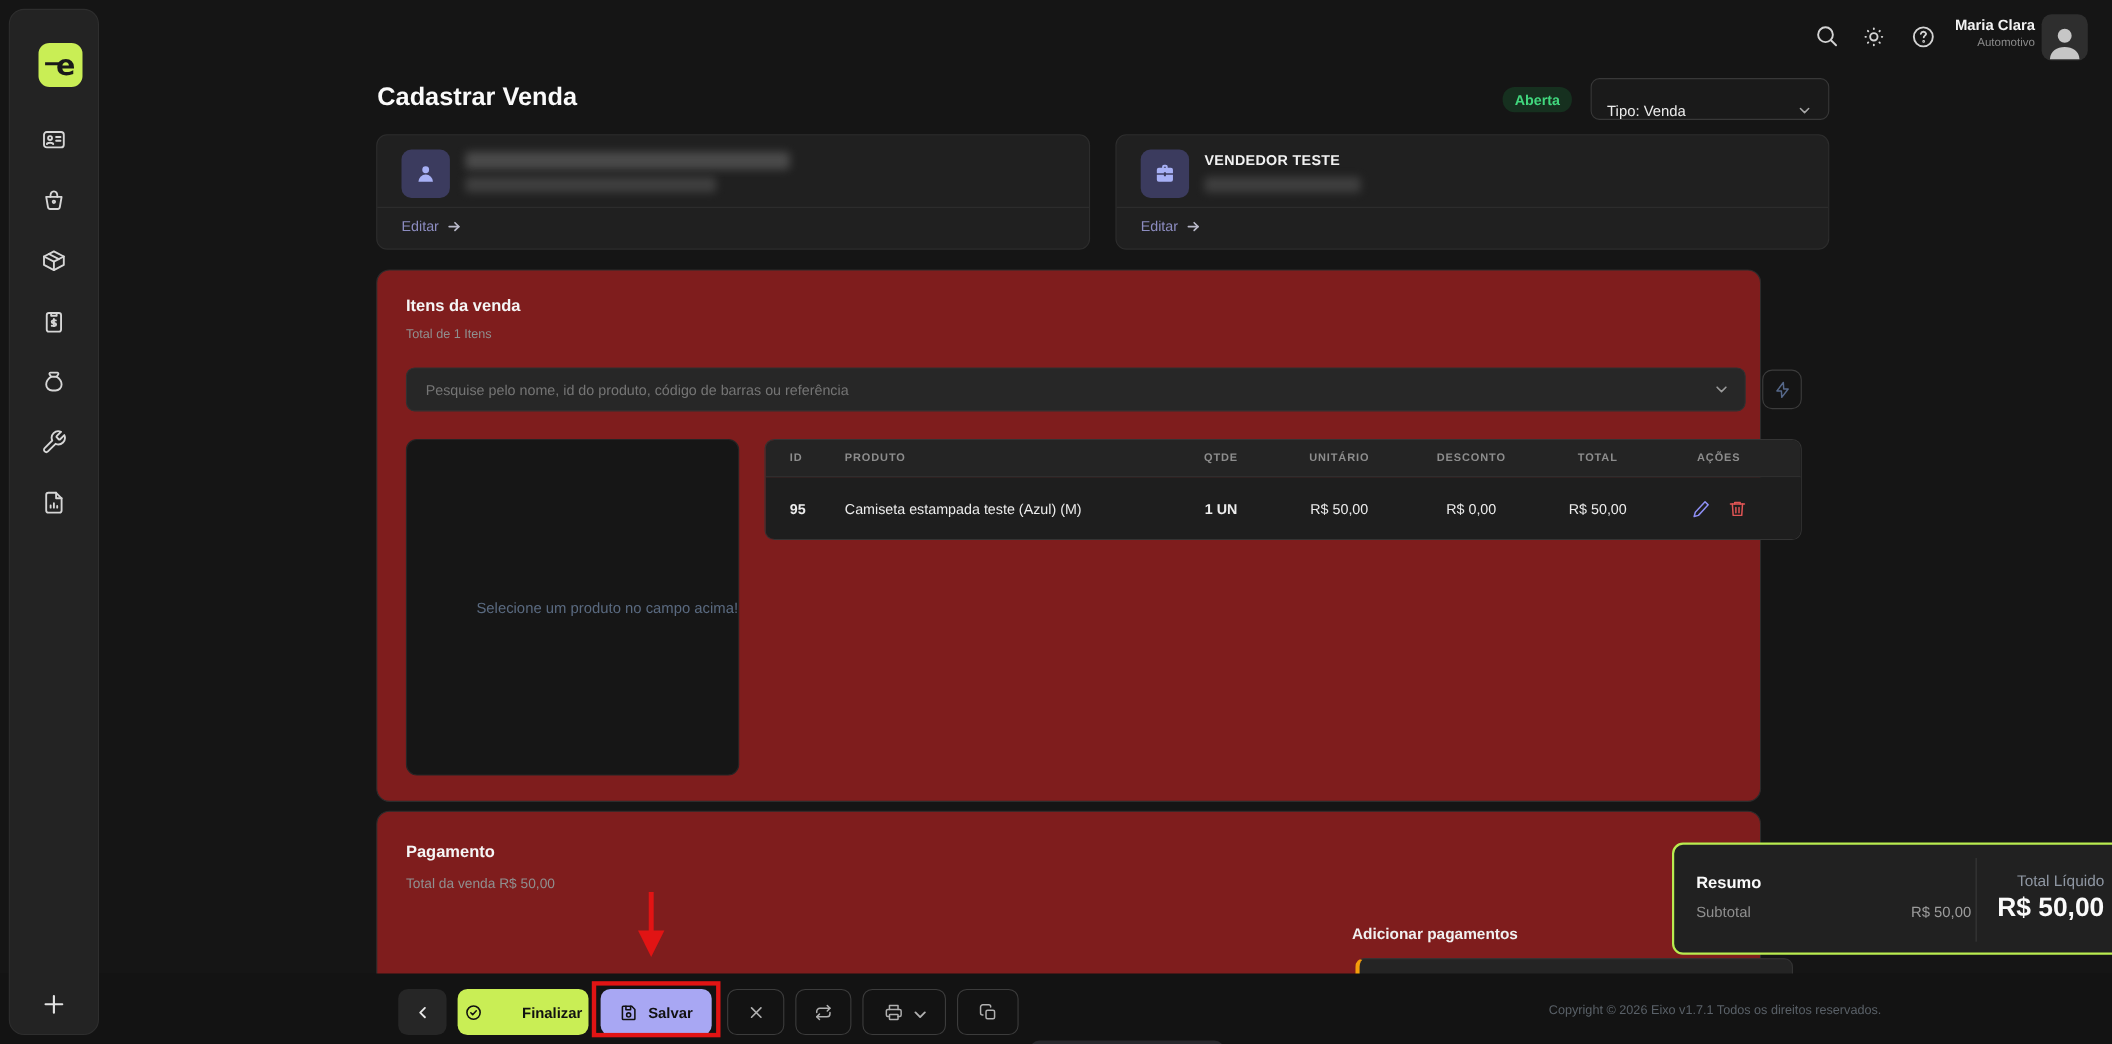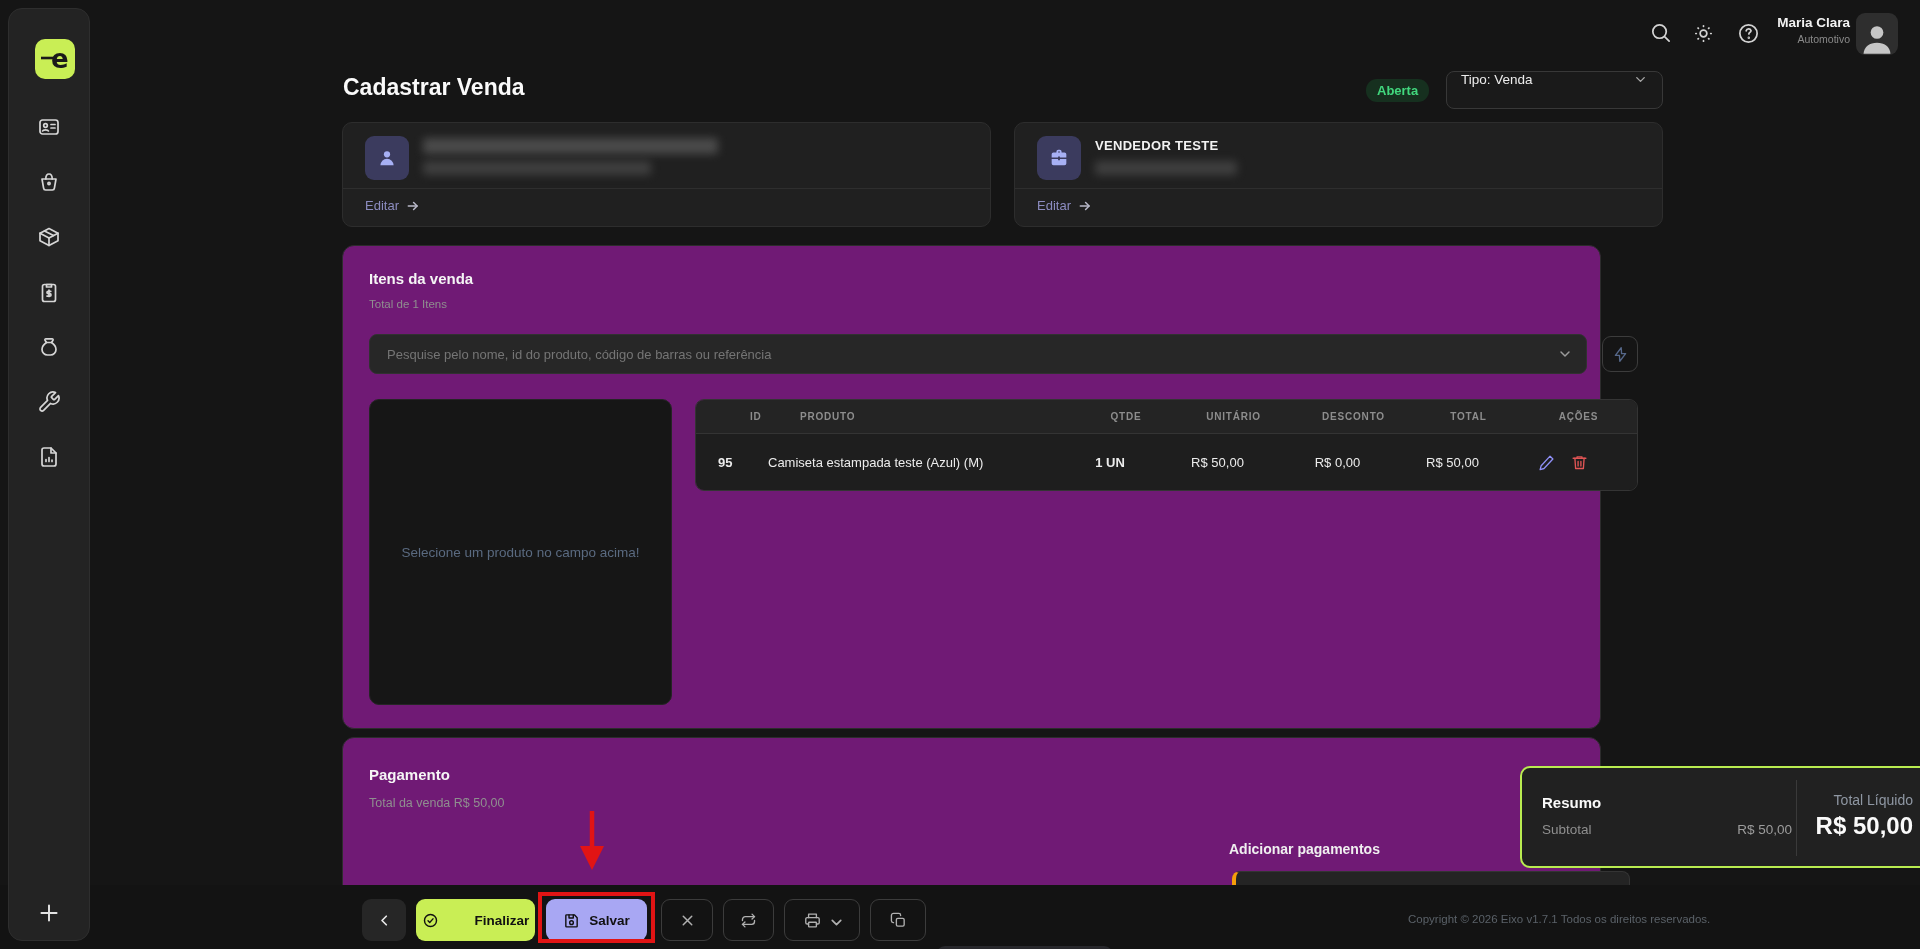--- a/index.html
+++ b/index.html
@@ -32,60 +32,60 @@
   .user-role{font-size:10.5px;color:#8a8a8a;margin-top:3px;}
   .avatar{position:absolute;right:22px;top:13px;width:42px;height:42px;border-radius:9px;
     background:#2e2e2e;overflow:hidden;color:#c6c6c6;z-index:10;}
   .avatar svg{width:38px;height:38px;margin:6px 2px 0 2px;}
   
   .page-title{position:absolute;left:343px;top:74px;font-size:23px;font-weight:bold;color:#fafafa;}
   .badge{position:absolute;left:1366px;top:79px;padding:4px 11px;border-radius:11px;
     background:#16301f;color:var(--green);font-size:13px;font-weight:bold;}
   .type-select{position:absolute;left:1446px;top:71px;width:217px;height:38px;
     background:#1a1a1a;border:1px solid #383838;border-radius:8px;cursor:pointer;
-    display:flex;align-items:flex-start;padding:0 14px;font-size:13.5px;color:#ececec;}
+    display:flex;align-items:flex-end;padding:0 14px;font-size:13.5px;color:#ececec;}
   .type-select .chev{margin-left:auto;color:#a8a8a8;width:15px;height:15px;}
   
   .card{position:absolute;top:122px;width:649px;height:105px;background:#202020;
     border:1px solid #2d2d2d;border-radius:10px;}
   .card.customer{left:342px;} .card.vendor{left:1014px;}
   .card-icon{position:absolute;left:22px;top:13px;width:44px;height:44px;border-radius:9px;
     background:#3b3b5e;color:#a7b0f5;display:flex;align-items:center;justify-content:center;}
   .card-icon svg{width:22px;height:22px;}
   .card-title{position:absolute;left:80px;top:15px;font-size:13px;font-weight:bold;color:#f2f2f2;letter-spacing:.3px;}
   .blur-block{background:#555;border-radius:3px;filter:blur(4px);opacity:.8;position:absolute;}
   .card-divider{position:absolute;left:0;right:0;top:65px;height:1px;background:#2e2e2e;}
   .edit-link{position:absolute;left:22px;top:75px;display:flex;align-items:center;gap:7px;
     color:#8c8cc0;font-size:13px;cursor:pointer;}
   .edit-link svg{width:14px;height:14px;color:#b9b9c9;}
   
-  .panel{position:absolute;left:342px;width:1259px;background:#701a75;
+  .panel{position:absolute;left:342px;width:1259px;background:#7f1d1d;
     border:1px solid #2c2c2c;border-radius:12px;}
   .items-panel{top:245px;height:484px;}
   .payment-panel{top:737px;height:190px;}
   .panel-title{position:absolute;left:26px;font-size:15px;font-weight:bold;color:#f5f5f5;}
   .panel-sub{position:absolute;left:26px;font-size:11.5px;color:#8f8f8f;}
   .search-wrap{position:absolute;left:26px;top:88px;width:1218px;height:40px;}
   .search-input{width:100%;height:100%;background:#272727;border:1px solid #313131;border-radius:8px;
     color:#9b9b9b;font-size:13px;padding:0 40px 0 17px;outline:none;
     font-family:"Liberation Sans","DejaVu Sans",sans-serif;}
   .search-wrap .chev{position:absolute;right:14px;top:12px;width:16px;height:16px;color:#9b9b9b;}
   .bolt-btn{position:absolute;left:1259px;top:90px;width:36px;height:36px;border:1px solid #3c3c3c;
     border-radius:9px;background:transparent;color:#56688a;display:flex;align-items:center;
     justify-content:center;cursor:pointer;}
   .bolt-btn svg{width:17px;height:17px;}
   .empty-box{position:absolute;left:26px;top:153px;width:303px;height:306px;background:#161616;
-    border:1px solid #252525;border-radius:10px;display:flex;align-items:center;justify-content:center;}
+    border:1px solid #252525;border-radius:10px;display:flex;align-items:center;justify-content:flex-end;}
   .empty-box span{font-size:13.5px;color:#5a6a80;}
   .items-table{position:absolute;left:352px;top:153px;width:943px;border:1px solid #343434;
     border-radius:9px;overflow:hidden;}
   .t-head,.t-row{display:grid;grid-template-columns:50px 1fr 90px 125px 115px 115px 105px;
     align-items:center;padding:0 22px;}
   .t-head{height:34px;background:#242424;border-bottom:1px solid #343434;}
-  .t-head div{font-size:10px;color:#8d8d8d;letter-spacing:.8px;font-weight:bold;margin-left:32px;}
+  .t-head div{font-size:10px;color:#8d8d8d;letter-spacing:.8px;font-weight:bold;}
   .t-row{height:56px;background:#1e1e1e;}
   .t-row div{font-size:13px;color:#ececec;}
   .c-center{text-align:center;}
   .c-id{font-weight:bold;} .c-qty{font-weight:bold;}
   .row-actions{display:flex;gap:16px;justify-content:center;align-items:center;}
   .row-actions .act{width:17px;height:17px;cursor:pointer;}
   .act.edit{color:var(--indigo);} .act.del{color:var(--red);}
   
   .add-pay{position:absolute;left:886px;top:103px;font-size:14px;font-weight:bold;color:#f0f0f0;}
   .warn-row{position:absolute;left:889px;top:133px;width:398px;height:46px;background:#242424;

